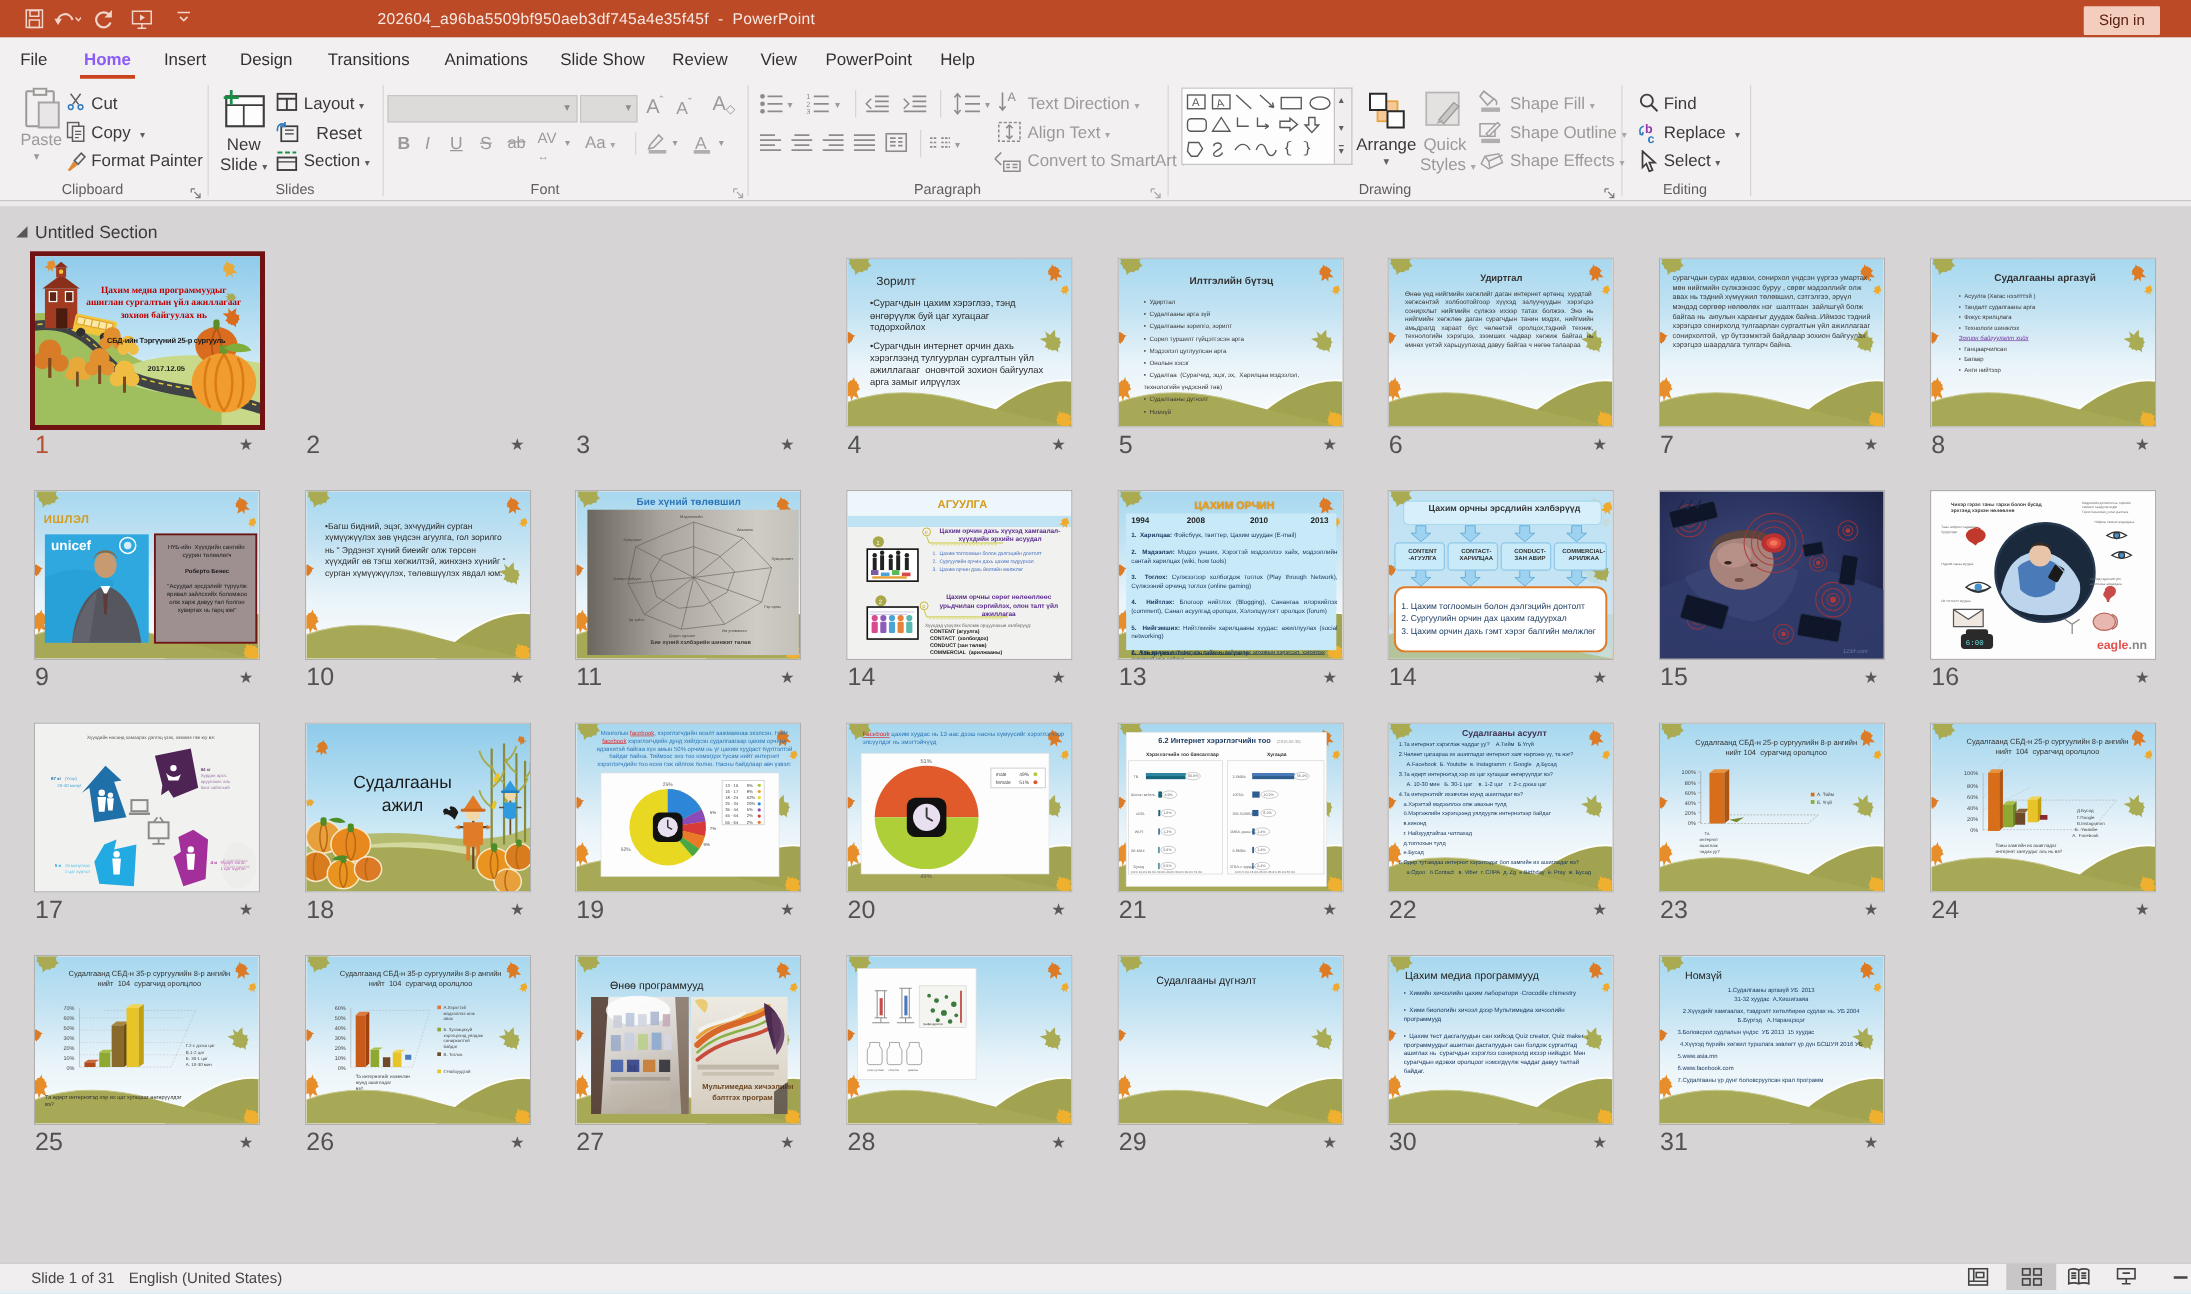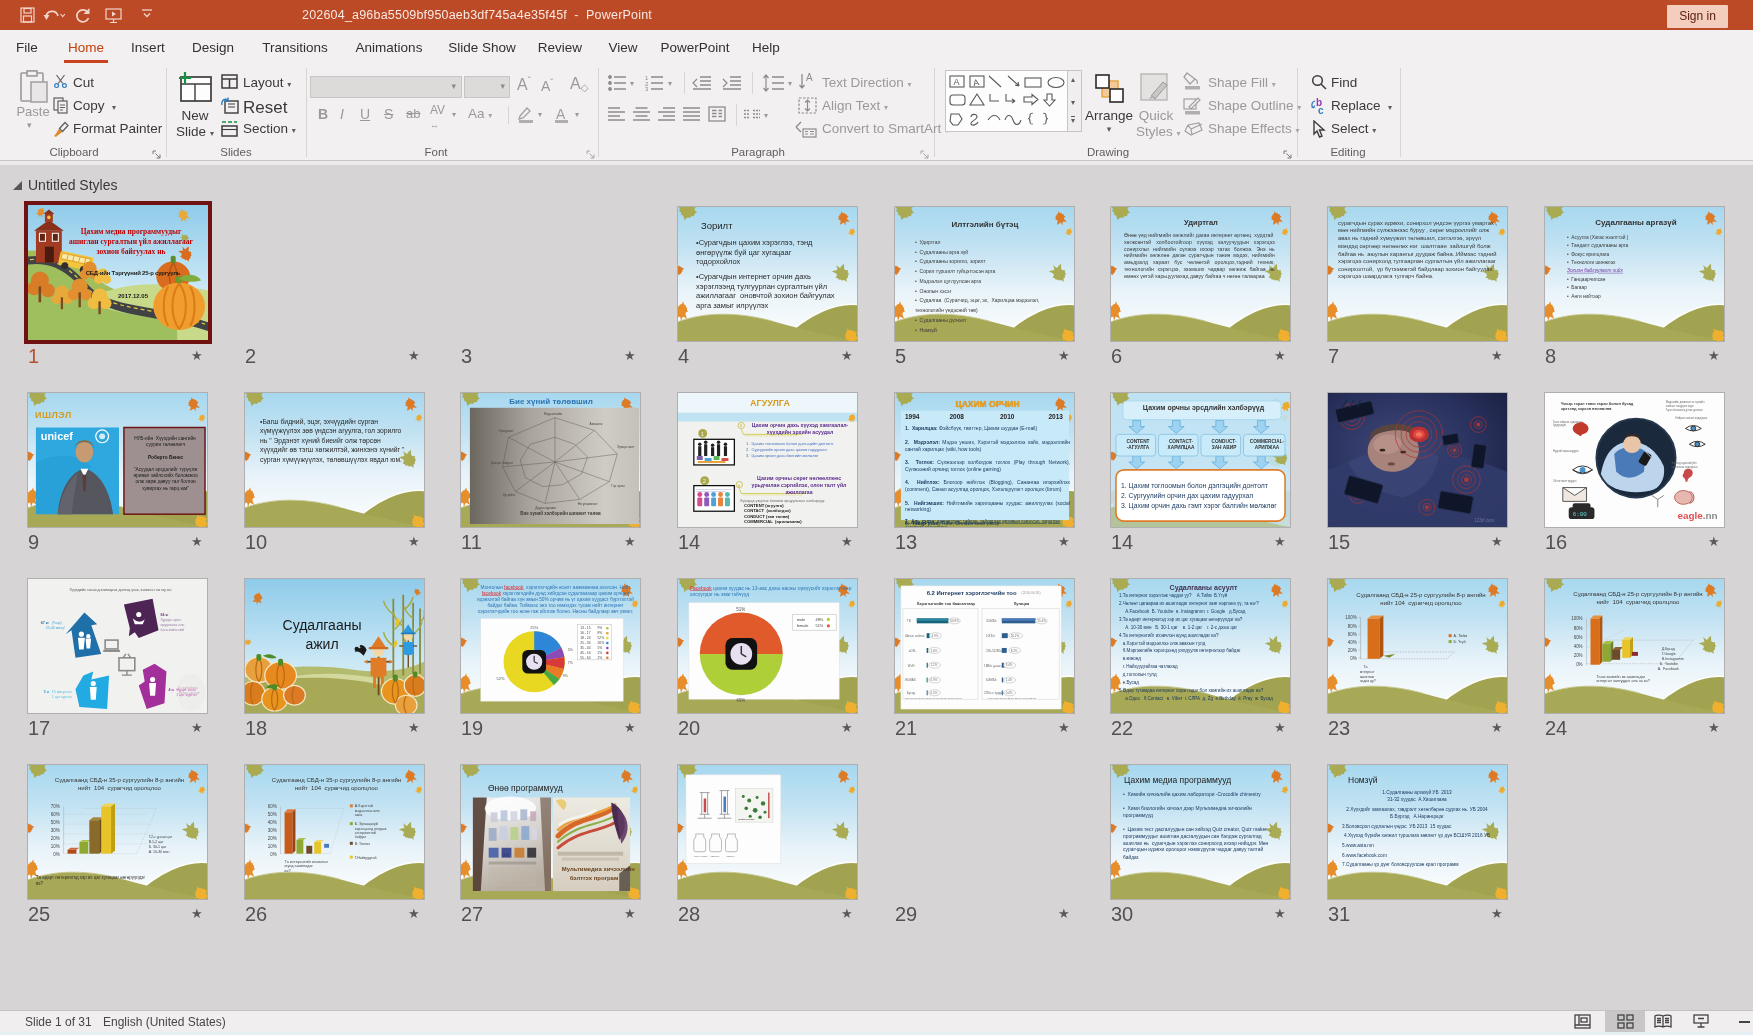--- a/index.html
+++ b/index.html
@@ -4,21 +4,21 @@
 html,body{width:1753px;height:1035px;overflow:hidden;font-family:"Liberation Sans",sans-serif;background:#D6D4D4}
 #titlebar{position:absolute;left:0;top:0;width:1753px;height:30px;background:#BC4A26;color:#F6DFD6}
 .qat svg{position:absolute;top:7px}
 #title{position:absolute;top:0;height:30px;line-height:30px;left:0;width:954px;text-align:center;font-size:12.5px;color:#F8E8E2;letter-spacing:.2px}
 #search{position:absolute;left:785px;top:4px;width:367px;height:23px;background:#F3CDBE;border-radius:2px;font-size:12.5px;color:#6b2413}
 #search .mag{position:absolute;left:17px;top:4px}
 #search span{position:absolute;left:48px;top:4px}
 #signin{position:absolute;left:1667px;top:5px;width:61px;height:23px;background:#F3CDBE;border-radius:1px;text-align:center;line-height:23px;font-size:12px;color:#5c2012}
 #tabs{position:absolute;left:0;top:30px;width:1753px;height:34px;background:#F2F0F0}
 #tabs .tab{position:absolute;top:0;height:34px;line-height:36px;font-size:13.5px;color:#323130;text-align:center}
-#tabs .tab.active{font-weight:400;color:#c2410c}
+#tabs .tab.active{font-weight:700;color:#8b5cf6}
 #tabs .tab.active:after{content:"";position:absolute;left:4px;right:4px;bottom:1px;height:3px;background:#C8431E}
 #ribbon{position:absolute;left:0;top:64px;width:1753px;height:97px;background:#F2F0F0;border-bottom:1px solid #C8C6C6;font-size:12.5px;color:#3b3a39}
 .rsep{position:absolute;top:4px;height:89px;width:1px;background:#D8D6D5}
 .glabel{position:absolute;top:82px;font-size:11.5px;color:#605e5c;text-align:center;width:120px}
 .dl{position:absolute;top:85px;width:10px;height:10px}
 .gray{color:#9c9a99}
 .itxt{position:absolute;white-space:nowrap}
 .dd{font-size:8px;color:#605e5c}
 .gray .dd{color:#a9a7a6}
 #canvas{position:absolute;left:0;top:165px;width:1753px;height:845px;background:#D6D4D4}
@@ -170,21 +170,21 @@
       </g>
     </svg>
  <div class="itxt" style="left:243px;top:11px;font-size:13.5px">Layout&nbsp;<span class="dd">▾</span></div>
  <svg style="position:absolute;left:221px;top:33px" width="18" height="17" viewBox="0 0 18 17">
       <g fill="none" stroke="#3e3d3c" stroke-width="1.4">
         <rect x="4" y="4" width="13" height="12"></rect>
         <path d="M7 7 h7 M7 10 h7" stroke-width="1"></path>
       </g>
       <path d="M1 8 C0 3,4 1,7 3 M7 0.5 v3.5 h-3.5" fill="none" stroke="#2f7cc0" stroke-width="1.4"></path>
     </svg>
- <div class="itxt" style="left:243px;top:34px;font-size:17px">Reset</div>
+ <div class="itxt" style="left:253px;top:34px;font-size:14px">Reset</div>
  <svg style="position:absolute;left:221px;top:56px" width="17" height="17" viewBox="0 0 17 17">
       <g fill="none">
         <path d="M1 2 h4 M7 2 h4 M13 2 h3" stroke="#179144" stroke-width="1.6"></path>
         <rect x="1" y="6" width="15" height="10" stroke="#3e3d3c" stroke-width="1.5"></rect>
         <path d="M1 9.5 h15" stroke="#3e3d3c" stroke-width="1.1"></path>
       </g>
     </svg>
  <div class="itxt" style="left:243px;top:57px;font-size:13.5px">Section&nbsp;<span class="dd">▾</span></div>
 
  <div style="position:absolute;left:310px;top:12px;width:152px;height:22px;background:#DDDBD9;border:1px solid #C8C6C5">
@@ -415,21 +415,21 @@
     <rect width="181" height="136" fill="url(#sky)"></rect>
     <path d="M181,136 V99 C161,97 132,107 104,136 Z" fill="#A2A350"></path>
     <path d="M104,136 C132,107 161,97 181,99" fill="none" stroke="#FDFEFB" stroke-width="1.6"></path>
     <path d="M0,136 V116.5 C28,106 62,106.5 96,116 C128,125 158,131.5 181,136 Z" fill="#A8A956"></path>
     <path d="M0,116.5 C28,106 62,106.5 96,116" fill="none" stroke="#C6C78E" stroke-width="0.9"></path>
     <use href="#tpl-leaves"></use>
    </g>
   </defs>
  </svg>
  <div id="secttri"></div>
-    <div id="secthdr">Untitled Styles</div>
+    <div id="secthdr">Untitled Section</div>
 
  <div style="position:absolute;left:24px;top:36px;width:188px;height:143px;border:4px solid #701212;background:#fff">
   <svg style="position:absolute;left:0;top:0;width:180px;height:135px" viewBox="0 0 181 136" preserveAspectRatio="none">
    <rect width="181" height="136" fill="url(#sky1)"></rect>
    <path d="M0,46 C30,44 50,58 72,76 C100,99 140,88 181,98 V136 H0 Z" fill="#A3BD5B"></path>
    <path d="M70,90 C110,74 150,80 181,86 V136 H70 Z" fill="#C8D98A"></path>
    <path d="M0,96 C40,84 80,92 120,106 L120,136 H0 Z" fill="#BCD488"></path>
    <path d="M-4,60 C30,52 44,74 60,92 C80,114 120,108 150,120 L150,136 H-4 Z" fill="#9FBE5E"></path>
    <path d="M0,52 C28,48 46,64 62,82 C82,104 130,100 181,118 V127 C130,110 84,114 60,90 C44,72 28,56 0,60 Z" fill="#3F4345"></path>
    <path d="M2,55 C28,52 44,66 60,84 C80,106 128,103 178,120" fill="none" stroke="#E8C93E" stroke-width="1.2" stroke-dasharray="4 3"></path>
@@ -1460,20 +1460,26 @@
    <g fill="#666" font-size="2.4" font-family="Liberation Sans">
           <text x="16" y="93">усан уусмал</text>
           <text x="33" y="93">спиртэн</text>
           <text x="49" y="93">давсны</text>
         </g>
   </svg>
  </div>
  <div class="num" style="left:678px;top:738px">28</div>
     <div class="star" style="left:841px;top:741px">★</div>
 
+ <div class="thumb" style="left:894px;top:599px">
+  <svg class="bg" viewBox="0 0 181 136" preserveAspectRatio="none">
+        <use href="#tpl"></use>
+      </svg>
+  <div class="tc" style="left:30px;top:14px;font-size:8.5px;color:#222">Судалгааны дүгнэлт</div>
+ </div>
  <div class="num" style="left:895px;top:738px">29</div>
     <div class="star" style="left:1058px;top:741px">★</div>
 
  <div class="thumb" style="left:1110px;top:599px">
   <svg class="bg" viewBox="0 0 181 136" preserveAspectRatio="none">
         <use href="#tpl"></use>
       </svg>
   <div class="tc" style="left:13px;top:10px;font-size:8.5px;color:#222">Цахим медиа программууд</div>
   <div class="tc sc" style="left:12px;top:26px;width:300px;font-size:9.5px;line-height:1.4;color:#17365D;transform:scale(0.52)">
    •&nbsp; Химийн хичээлийн цахим лаборатори -Crocodile chimestry<br><br>

